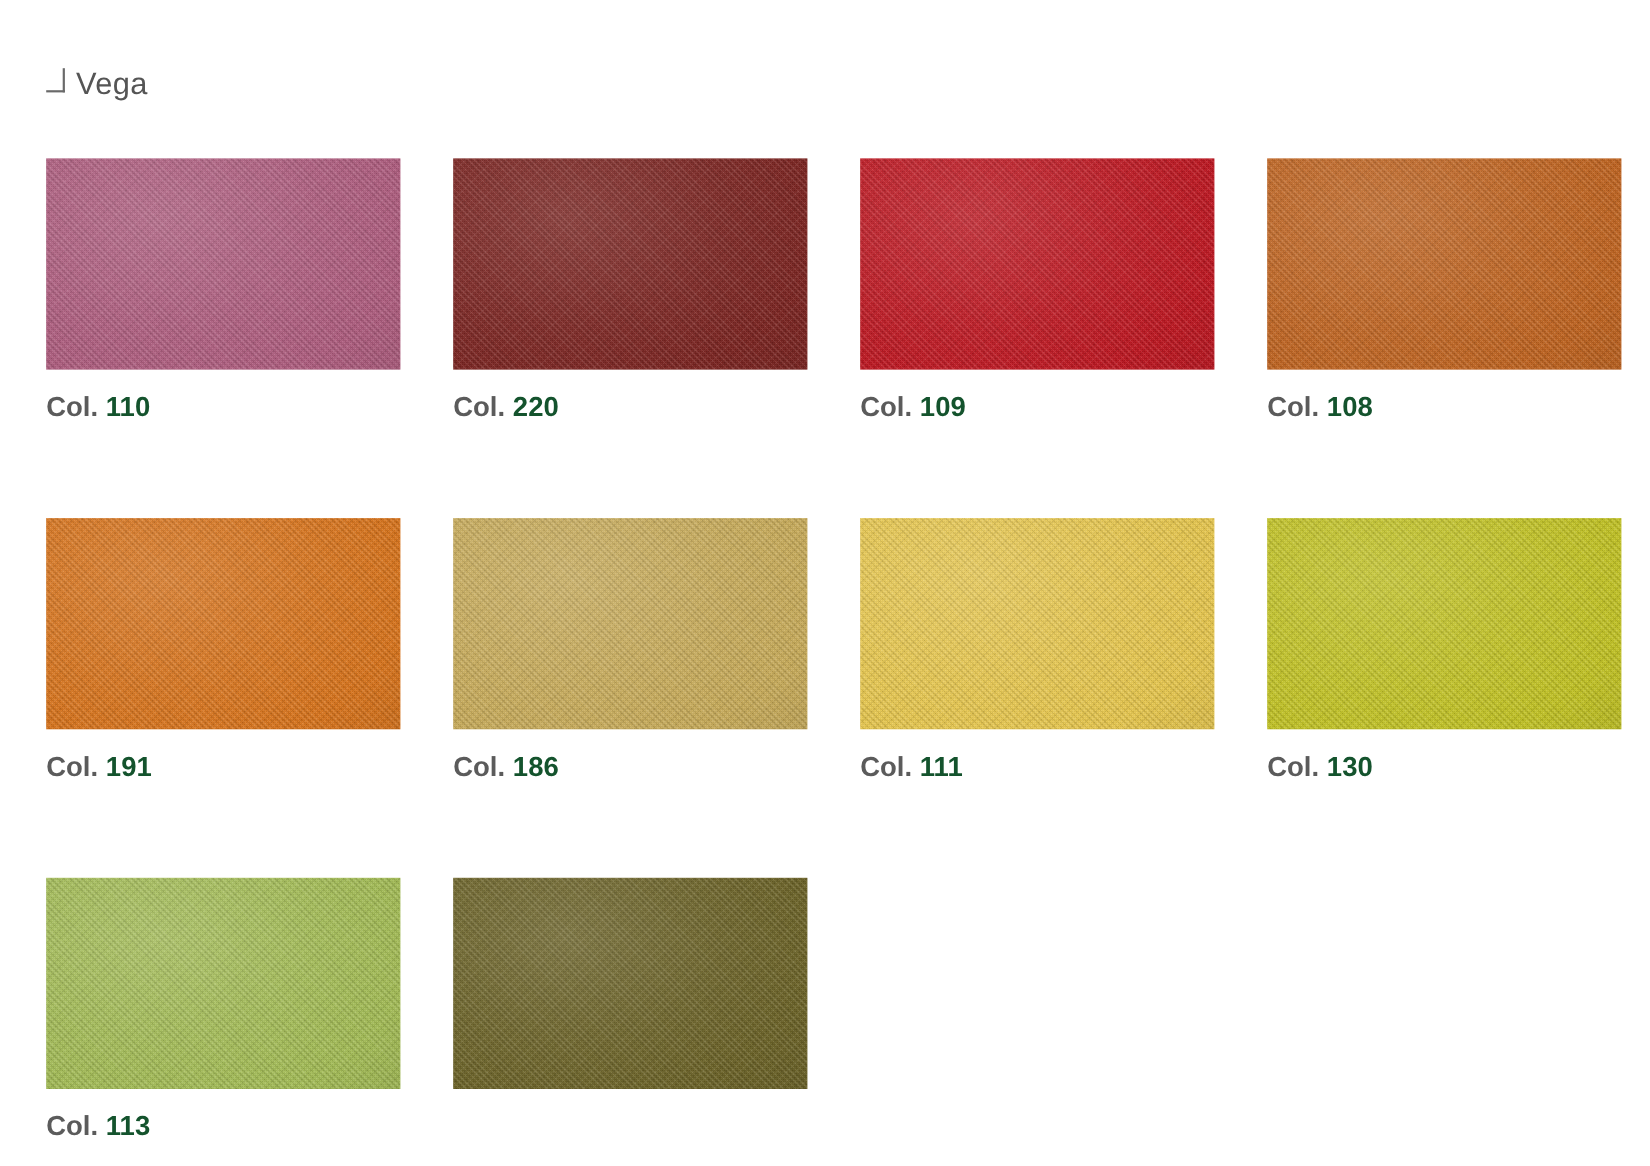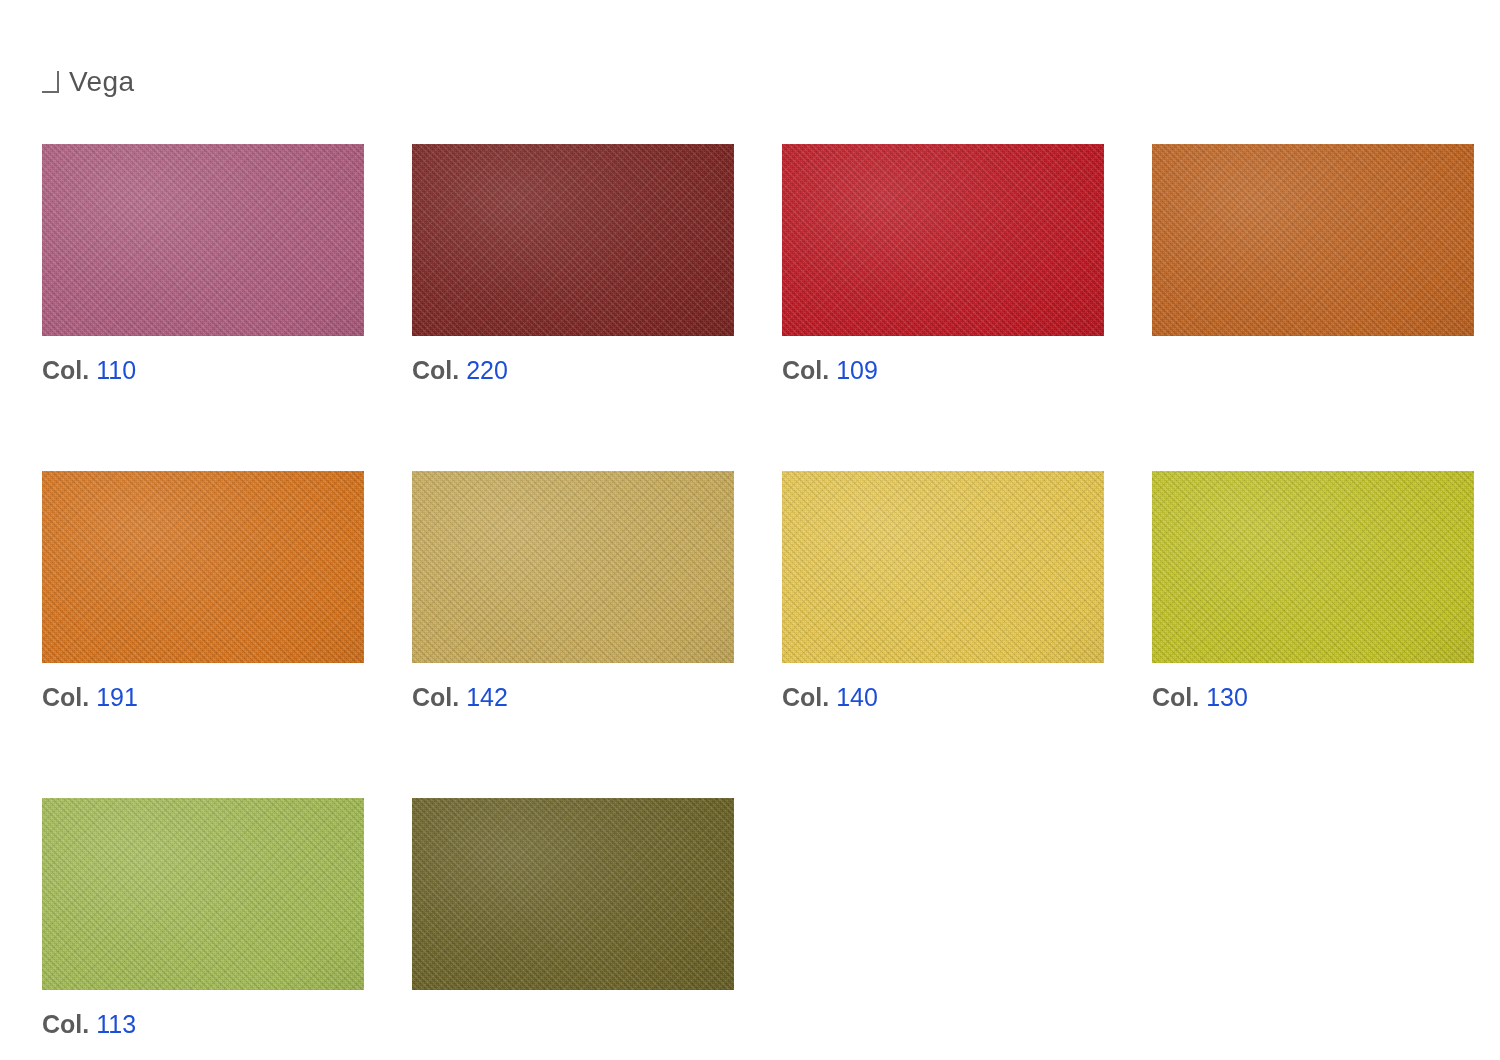--- a/index.html
+++ b/index.html
@@ -21,21 +21,20 @@
     width: 1500px;
     height: 1060px;
     box-sizing: border-box;
     padding: 62px 40px 0 40px;
     position: relative;
   }
 
   
   .collection-header {
     display: flex;
-    align-items: center;
     gap: 10px;
     height: 40px;
     margin-left: 2px;
   }
   .corner-mark {
     display: inline-block;
     width: 17px;
     height: 22px;
     position: relative;
     flex: 0 0 auto;
@@ -141,22 +140,22 @@
     margin-top: 22px;
     font-size: 25px;
     color: #5b5b5b;
     line-height: 1;
     white-space: nowrap;
   }
   .swatch-caption .caption-prefix {
     font-weight: 700;
   }
   .swatch-caption .caption-code {
-    font-weight: 400;
-    color: #1d4ed8;
+    font-weight: 700;
+    color: #14532d;
     margin-left: 7px;
   }
 </style>
 </head>
 <body>
 
 <div class="page">
 
   <div class="collection-header">
     <span class="corner-mark"></span>
@@ -183,41 +182,42 @@
           <div class="weave"></div>
           <div class="sheen"></div>
         </div>
         <div class="swatch-caption"><span class="caption-prefix">Col.</span><span class="caption-code">109</span></div>
       </div>
       <div class="swatch-cell">
         <div class="swatch-chip" style="background-color: rgb(192, 99, 31);">
           <div class="weave"></div>
           <div class="sheen"></div>
         </div>
+        <div class="swatch-caption"><span class="caption-prefix">Col.</span><span class="caption-code">108</span></div>
       </div>
       <div class="swatch-cell">
         <div class="swatch-chip" style="background-color: rgb(217, 116, 27);">
           <div class="weave"></div>
           <div class="sheen"></div>
         </div>
         <div class="swatch-caption"><span class="caption-prefix">Col.</span><span class="caption-code">191</span></div>
       </div>
       <div class="swatch-cell">
         <div class="swatch-chip" style="background-color: rgb(201, 172, 90);">
           <div class="weave"></div>
           <div class="sheen"></div>
         </div>
-        <div class="swatch-caption"><span class="caption-prefix">Col.</span><span class="caption-code">142</span></div>
+        <div class="swatch-caption"><span class="caption-prefix">Col.</span><span class="caption-code">186</span></div>
       </div>
       <div class="swatch-cell">
         <div class="swatch-chip" style="background-color: rgb(232, 200, 78);">
           <div class="weave"></div>
           <div class="sheen"></div>
         </div>
-        <div class="swatch-caption"><span class="caption-prefix">Col.</span><span class="caption-code">140</span></div>
+        <div class="swatch-caption"><span class="caption-prefix">Col.</span><span class="caption-code">111</span></div>
       </div>
       <div class="swatch-cell">
         <div class="swatch-chip" style="background-color: rgb(195, 196, 36);">
           <div class="weave"></div>
           <div class="sheen"></div>
         </div>
         <div class="swatch-caption"><span class="caption-prefix">Col.</span><span class="caption-code">130</span></div>
       </div>
       <div class="swatch-cell">
         <div class="swatch-chip" style="background-color: rgb(163, 188, 85);">

